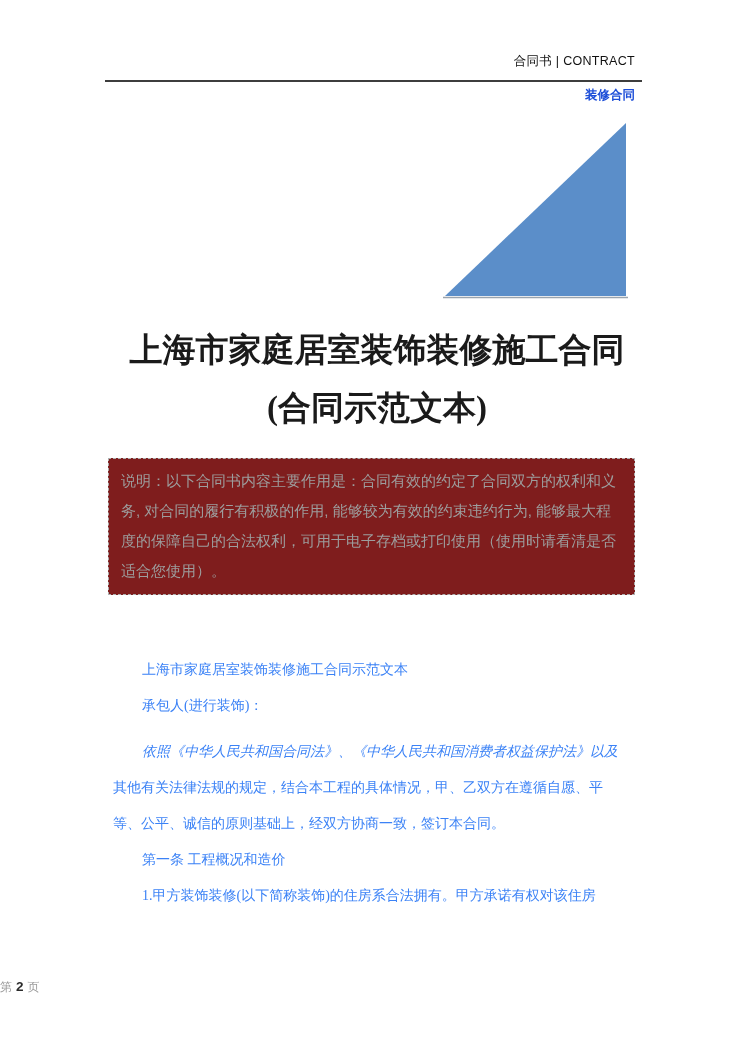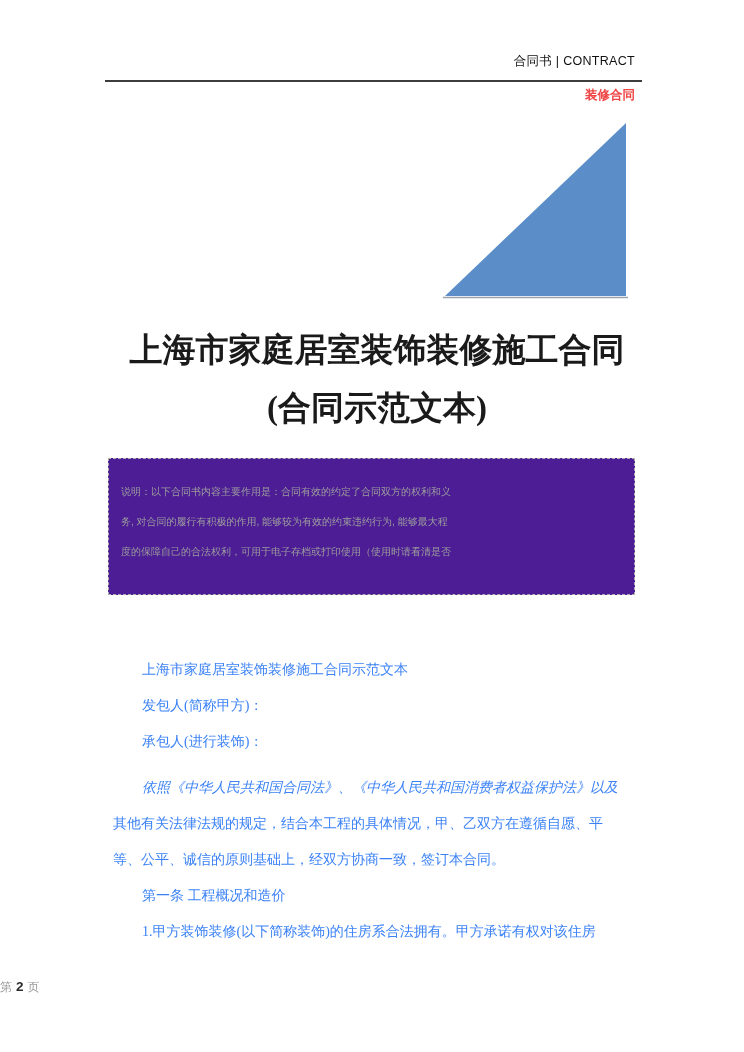--- a/index.html
+++ b/index.html
@@ -10,38 +10,38 @@
   
   .hdr-doc-type{
     position:absolute;top:53px;left:105px;width:530px;text-align:right;
     font-size:12.5px;font-weight:normal;color:#111;letter-spacing:.3px;
   }
   .hdr-rule{
     position:absolute;top:80px;left:105px;width:537px;height:2px;background:#3d3d3d;
   }
   .hdr-category{
     position:absolute;top:87px;left:105px;width:530px;text-align:right;
-    font-size:12.5px;font-weight:bold;color:#ef4444;
+    font-size:12.5px;font-weight:bold;color:#1d4ed8;
   }
   
   .triangle-wrap{position:absolute;left:443px;top:120px;width:185px;height:180px;}
   
   .doc-title{
     position:absolute;left:5px;width:744px;text-align:center;
     font-family:Liberation Serif, serif;
     font-size:33px;font-weight:700;color:#1a1a1a;white-space:nowrap;
   }
   .doc-title.l1{top:328px;}
   .doc-title.l2{top:386px;}
   
   .notice-box{
     position:absolute;left:108px;top:458px;width:527px;height:137px;
-    box-sizing:border-box;background:#4c1d95;border:1px dashed #b0b0b0;
-    padding:18px 12px 0 12px;
-    font-size:10px;line-height:30px;color:#9d9d9d;
+    box-sizing:border-box;background:#7f1d1d;border:1px dashed #b0b0b0;
+    padding:7px 12px 0 12px;
+    font-size:15px;line-height:30px;color:#9d9d9d;
   }
   .notice-line{white-space:nowrap;}
   
   .body-text{
     position:absolute;left:113px;top:652px;width:525px;
     font-family:"Liberation Serif","DejaVu Serif",serif;
     font-size:14px;line-height:36px;color:#3b82f6;
   }
   .body-line{white-space:nowrap;}
   .body-line.indent{text-indent:29px;}
@@ -69,25 +69,25 @@
     </svg>
   </div>
 
   <div class="doc-title l1">上海市家庭居室装饰装修施工合同</div>
   <div class="doc-title l2">(合同示范文本)</div>
 
   <div class="notice-box">
     <div class="notice-line">说明：以下合同书内容主要作用是：合同有效的约定了合同双方的权利和义</div>
     <div class="notice-line">务, 对合同的履行有积极的作用, 能够较为有效的约束违约行为, 能够最大程</div>
     <div class="notice-line">度的保障自己的合法权利，可用于电子存档或打印使用（使用时请看清是否</div>
+    <div class="notice-line">适合您使用）。</div>
   </div>
 
   <div class="body-text">
     <div class="body-line indent">上海市家庭居室装饰装修施工合同示范文本</div>
-    <div class="body-line indent">发包人(简称甲方)：</div>
     <div class="body-line indent">承包人(进行装饰)：</div>
     <div class="body-line indent gap">依照《中华人民共和国合同法》、《中华人民共和国消费者权益保护法》以及</div>
     <div class="body-line">其他有关法律法规的规定，结合本工程的具体情况，甲、乙双方在遵循自愿、平</div>
     <div class="body-line">等、公平、诚信的原则基础上，经双方协商一致，签订本合同。</div>
     <div class="body-line indent">第一条 工程概况和造价</div>
     <div class="body-line indent">1.甲方装饰装修(以下简称装饰)的住房系合法拥有。甲方承诺有权对该住房</div>
   </div>
 
   <div class="footer">
     <span>第</span><span class="num">2</span><span>页</span>

